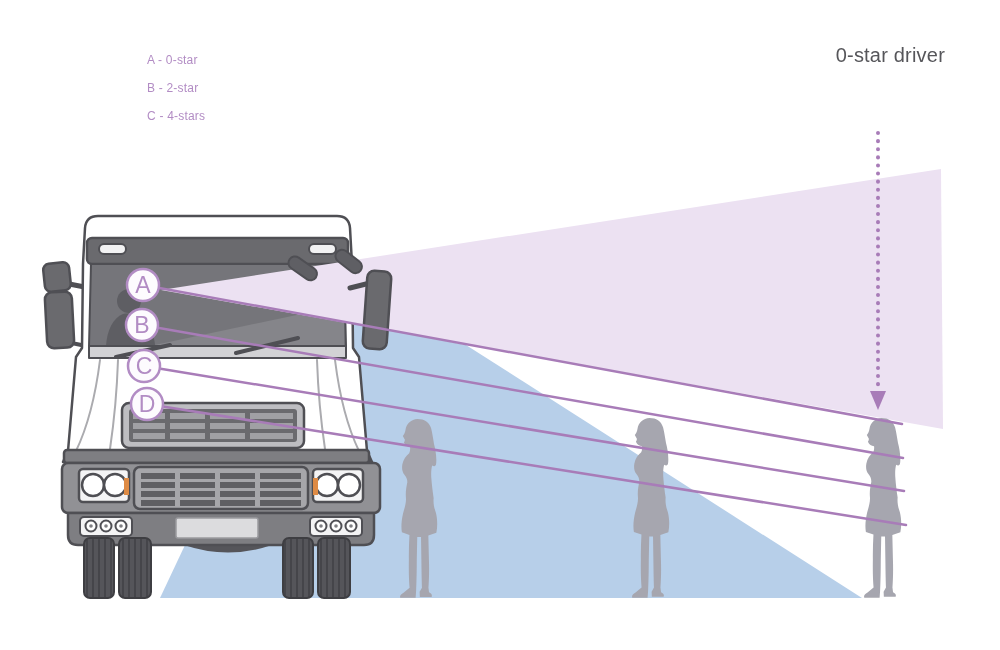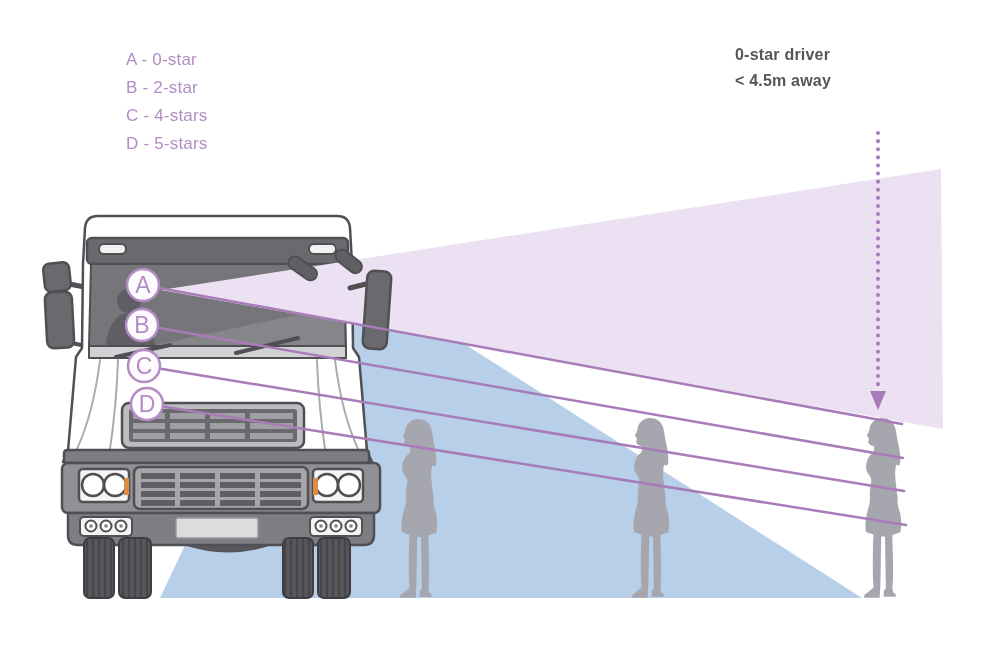--- a/index.html
+++ b/index.html
@@ -1,22 +1,22 @@
 <!DOCTYPE html>
 <html><head>
 <meta charset="utf-8">
 <style>
   html,body{margin:0;padding:0;background:#ffffff;}
   #canvas{position:relative;width:1000px;height:650px;background:#ffffff;overflow:hidden;
           font-family:"Liberation Sans","DejaVu Sans",sans-serif;}
   #scene{position:absolute;left:0;top:0;}
-  .legend{position:absolute;left:126px;top:46px;font-size:17px;line-height:28px;
+  .legend{position:absolute;left:147px;top:46px;font-size:12px;line-height:28px;
           font-weight:500;color:#B28CC4;letter-spacing:.2px;}
-  .annotation{position:absolute;left:735px;top:42px;width:210px;text-align:left;
-          font-size:16px;line-height:26px;font-weight:700;color:#56565A;letter-spacing:.2px;}
+  .annotation{position:absolute;left:735px;top:42px;width:210px;text-align:right;
+          font-size:20px;line-height:26px;font-weight:400;color:#56565A;letter-spacing:.2px;}
   .marker-letter{fill:#B28CC4;font-size:23px;font-weight:500;text-anchor:middle;
           font-family:"Liberation Sans","DejaVu Sans",sans-serif;}
 </style>
 </head>
 <body>
 
 <div id="canvas">
 
 <svg id="scene" width="1000" height="650" viewBox="0 0 1000 650">
   <defs>
@@ -185,21 +185,19 @@
       <circle cx="147" cy="404" r="16" fill="#FDFBFE" stroke-width="2.5" stroke="#B28CC4"></circle>
       <text class="marker-letter" x="147" y="412">D</text>
     </g>
   </g>
 </svg>
 
 <div class="legend">
   <div>A - 0-star</div>
   <div>B - 2-star</div>
   <div>C - 4-stars</div>
-  <div>D - 5-stars</div>
 </div>
 
 <div class="annotation">
   <div>0-star driver</div>
-  <div>&lt; 4.5m away</div>
 </div>
 
 </div>
 
 </body></html>

